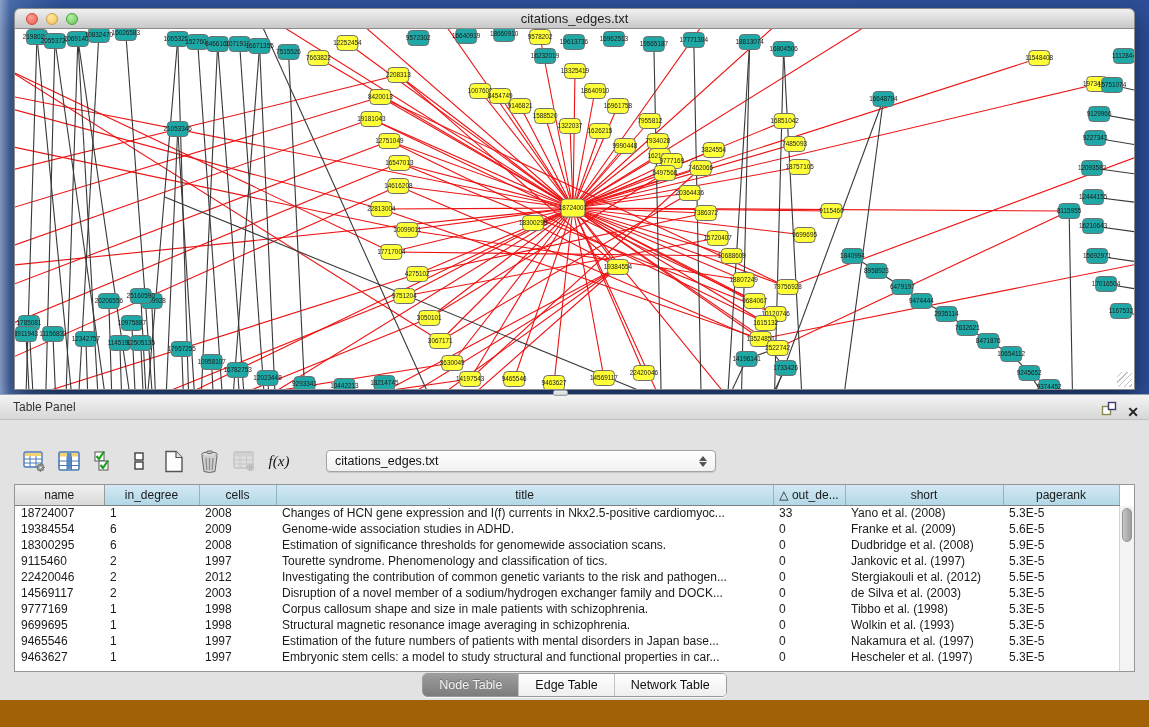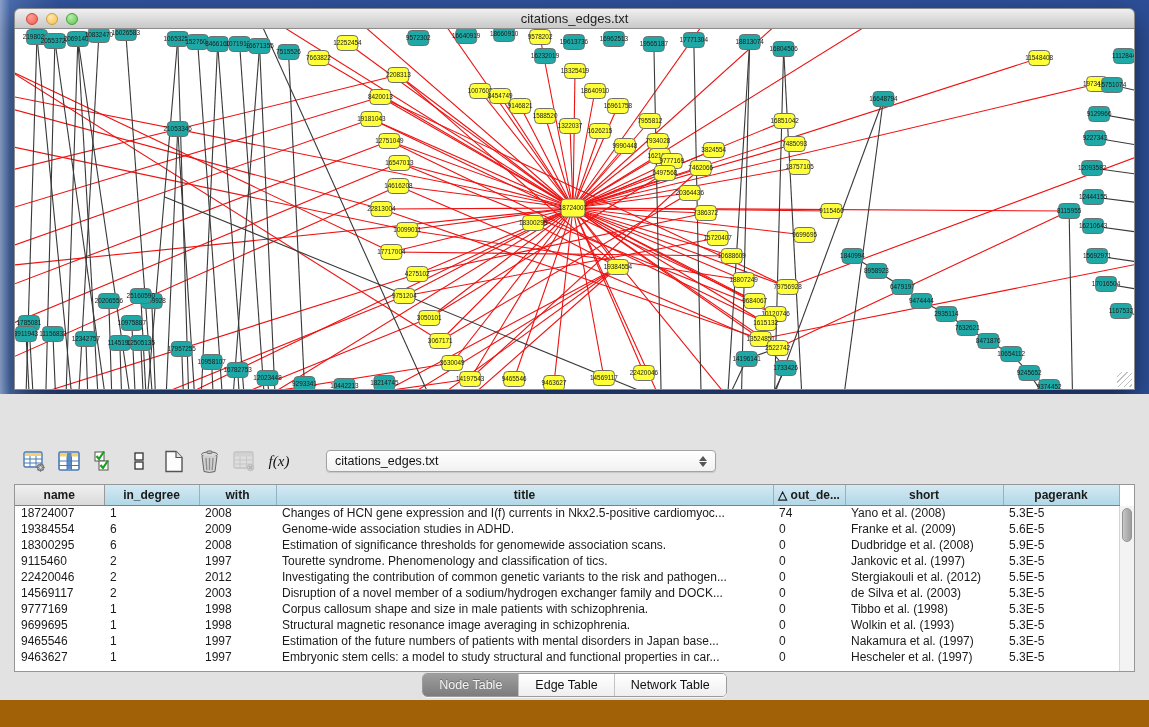--- a/index.html
+++ b/index.html
@@ -51,21 +51,21 @@
   .combo .spin i { display:block; width:0; height:0; border-left:4px solid transparent;
     border-right:4px solid transparent; }
   .combo .spin i.up { border-bottom:5px solid #555; }
   .combo .spin i.down { border-top:5px solid #555; }
 
   .table-wrap { position:absolute; top:64px; left:0; right:0; height:188px;
     border:1px solid #969696; background:#fff; }
   table { border-collapse:collapse; table-layout:fixed; width:1104px; }
   thead th { height:20px; background:linear-gradient(#d3e9f3,#b2d7e6);
     border-right:1px solid #8fb4c4; border-bottom:1px solid #7f7f7f;
-    font-weight:bold; font-size:12px; color:#1a1a1a; overflow:hidden; white-space:nowrap; }
+    font-weight:normal; font-size:12px; color:#1a1a1a; overflow:hidden; white-space:nowrap; }
   thead th.first { background:linear-gradient(#f0f0f0,#dadada); border-right:1px solid #9a9a9a; }
   tbody td { height:16px; font-size:12px; color:#1a1a1a; padding:0 6px;
     white-space:nowrap; overflow:hidden; }
   .vscroll { position:absolute; right:0; top:21px; bottom:0; width:15px;
     background:#f3f3f3; border-left:1px solid #d4d4d4; }
   .vthumb { position:absolute; top:2px; left:2px; width:10px; height:34px;
     background:linear-gradient(90deg,#c6c6c6,#9d9d9d); border:1px solid #949494; border-radius:6px; }
 
   .tabs-row { position:absolute; top:253px; left:0; right:0; display:flex; justify-content:center; }
   .tabs { display:flex; border:1px solid #9b9b9b; border-radius:5px; overflow:hidden;
@@ -786,20 +786,33 @@
                 <text x="1108" y="284.3" text-anchor="middle">1167533</text>
               </g>
             </g>
         </svg>
         <div class="grip"></div>
       </div>
     </div>
   </div>
 
   <div class="table-panel">
+    <div class="panel-header">
+      <div class="notch"></div>
+      <span>Table Panel</span>
+      <div class="panel-hdr-icons">
+        <span>
+          <svg width="16" height="15" viewBox="0 0 16 15">
+            <rect x="1.5" y="5.5" width="8" height="8" fill="#fff" stroke="#8a8a4a" stroke-width="1.4"></rect>
+            <rect x="7.5" y="1.5" width="7" height="7" fill="#fff" stroke="#3c3c6e" stroke-width="1.4"></rect>
+          </svg>
+        </span>
+        <span class="close-x">✕</span>
+      </div>
+    </div>
 
     <div class="panel-body">
       <div class="toolbar">
         <span class="tool">
           <svg width="23" height="21" viewBox="0 0 23 21">
             <rect x="1" y="1" width="18" height="15" rx="1.5" fill="#fff" stroke="#4a7ab5" stroke-width="1.4"></rect>
             <rect x="2" y="2" width="16" height="3" fill="#f2d270"></rect>
             <path d="M1 8 H19 M1 12 H19 M7 5 V16 M13 5 V16" stroke="#4a7ab5" stroke-width="1"></path>
             <circle cx="17.5" cy="16.5" r="3.4" fill="#b9b9b9" stroke="#7a7a7a"></circle>
             <path d="M17.5 12.2 V20.8 M13.2 16.5 H21.8 M14.6 13.6 L20.4 19.4 M20.4 13.6 L14.6 19.4" stroke="#7a7a7a" stroke-width="1.1"></path>
@@ -869,34 +882,34 @@
               <col style="width: 77px;">
               <col style="width: 497px;">
               <col style="width: 72px;">
               <col style="width: 158px;">
               <col style="width: 116px;">
             </colgroup>
             <thead>
               <tr>
                 <th class="first">name</th>
                 <th>in_degree</th>
-                <th>with</th>
+                <th>cells</th>
                 <th>title</th>
                 <th>△ out_de...</th>
                 <th>short</th>
                 <th>pagerank</th>
               </tr>
             </thead>
             <tbody>
               <tr>
                 <td>18724007</td>
                 <td>1</td>
                 <td>2008</td>
                 <td>Changes of HCN gene expression and I(f) currents in Nkx2.5-positive cardiomyoc...</td>
-                <td>74</td>
+                <td>33</td>
                 <td>Yano et al. (2008)</td>
                 <td>5.3E-5</td>
               </tr>
               <tr>
                 <td>19384554</td>
                 <td>6</td>
                 <td>2009</td>
                 <td>Genome-wide association studies in ADHD.</td>
                 <td>0</td>
                 <td>Franke et al. (2009)</td>

